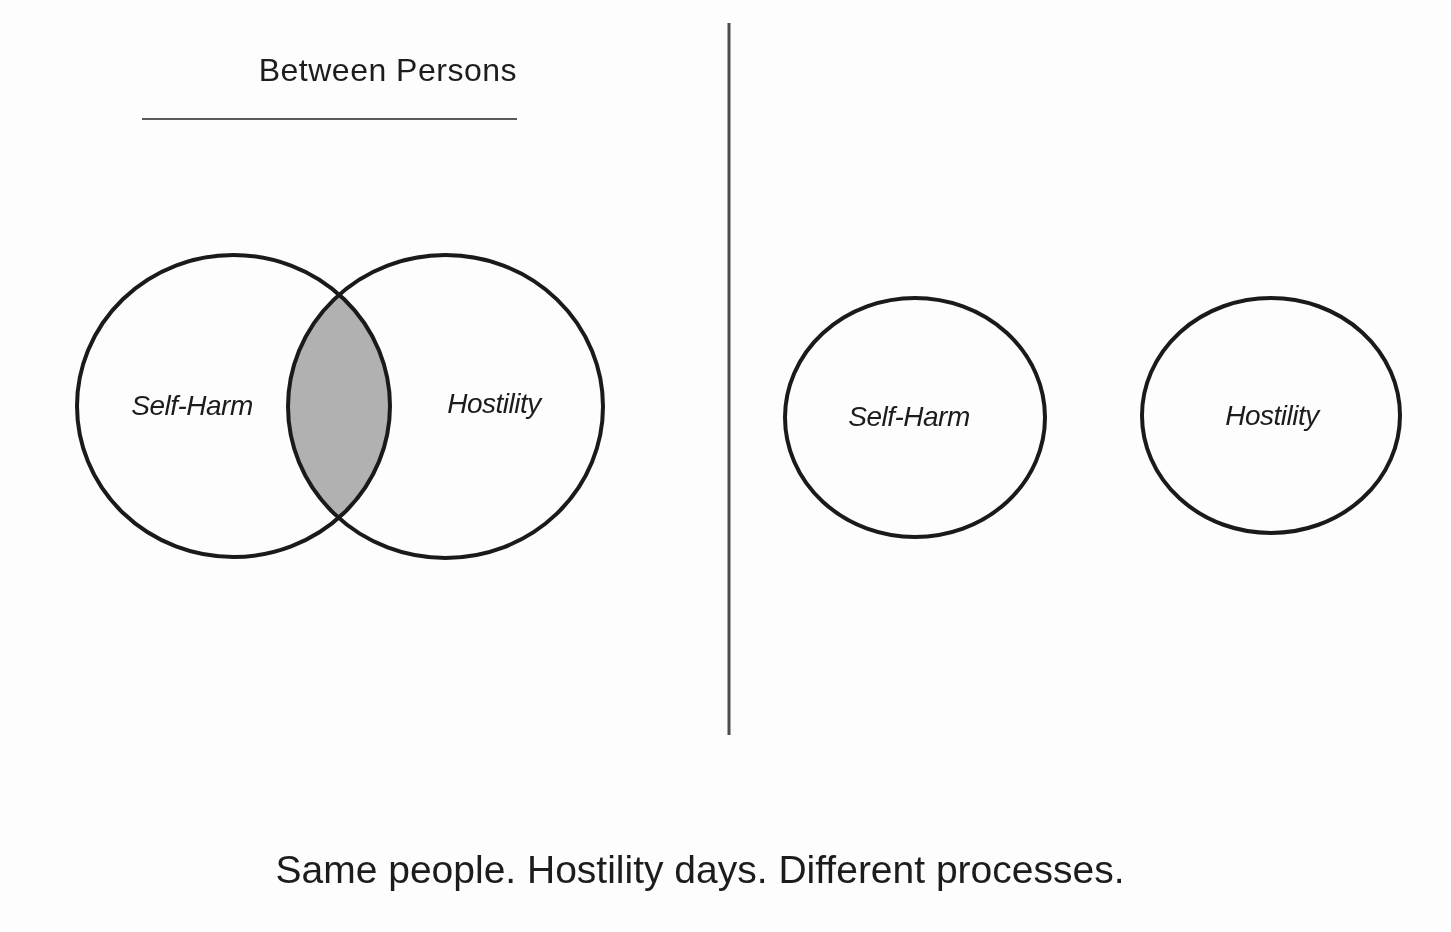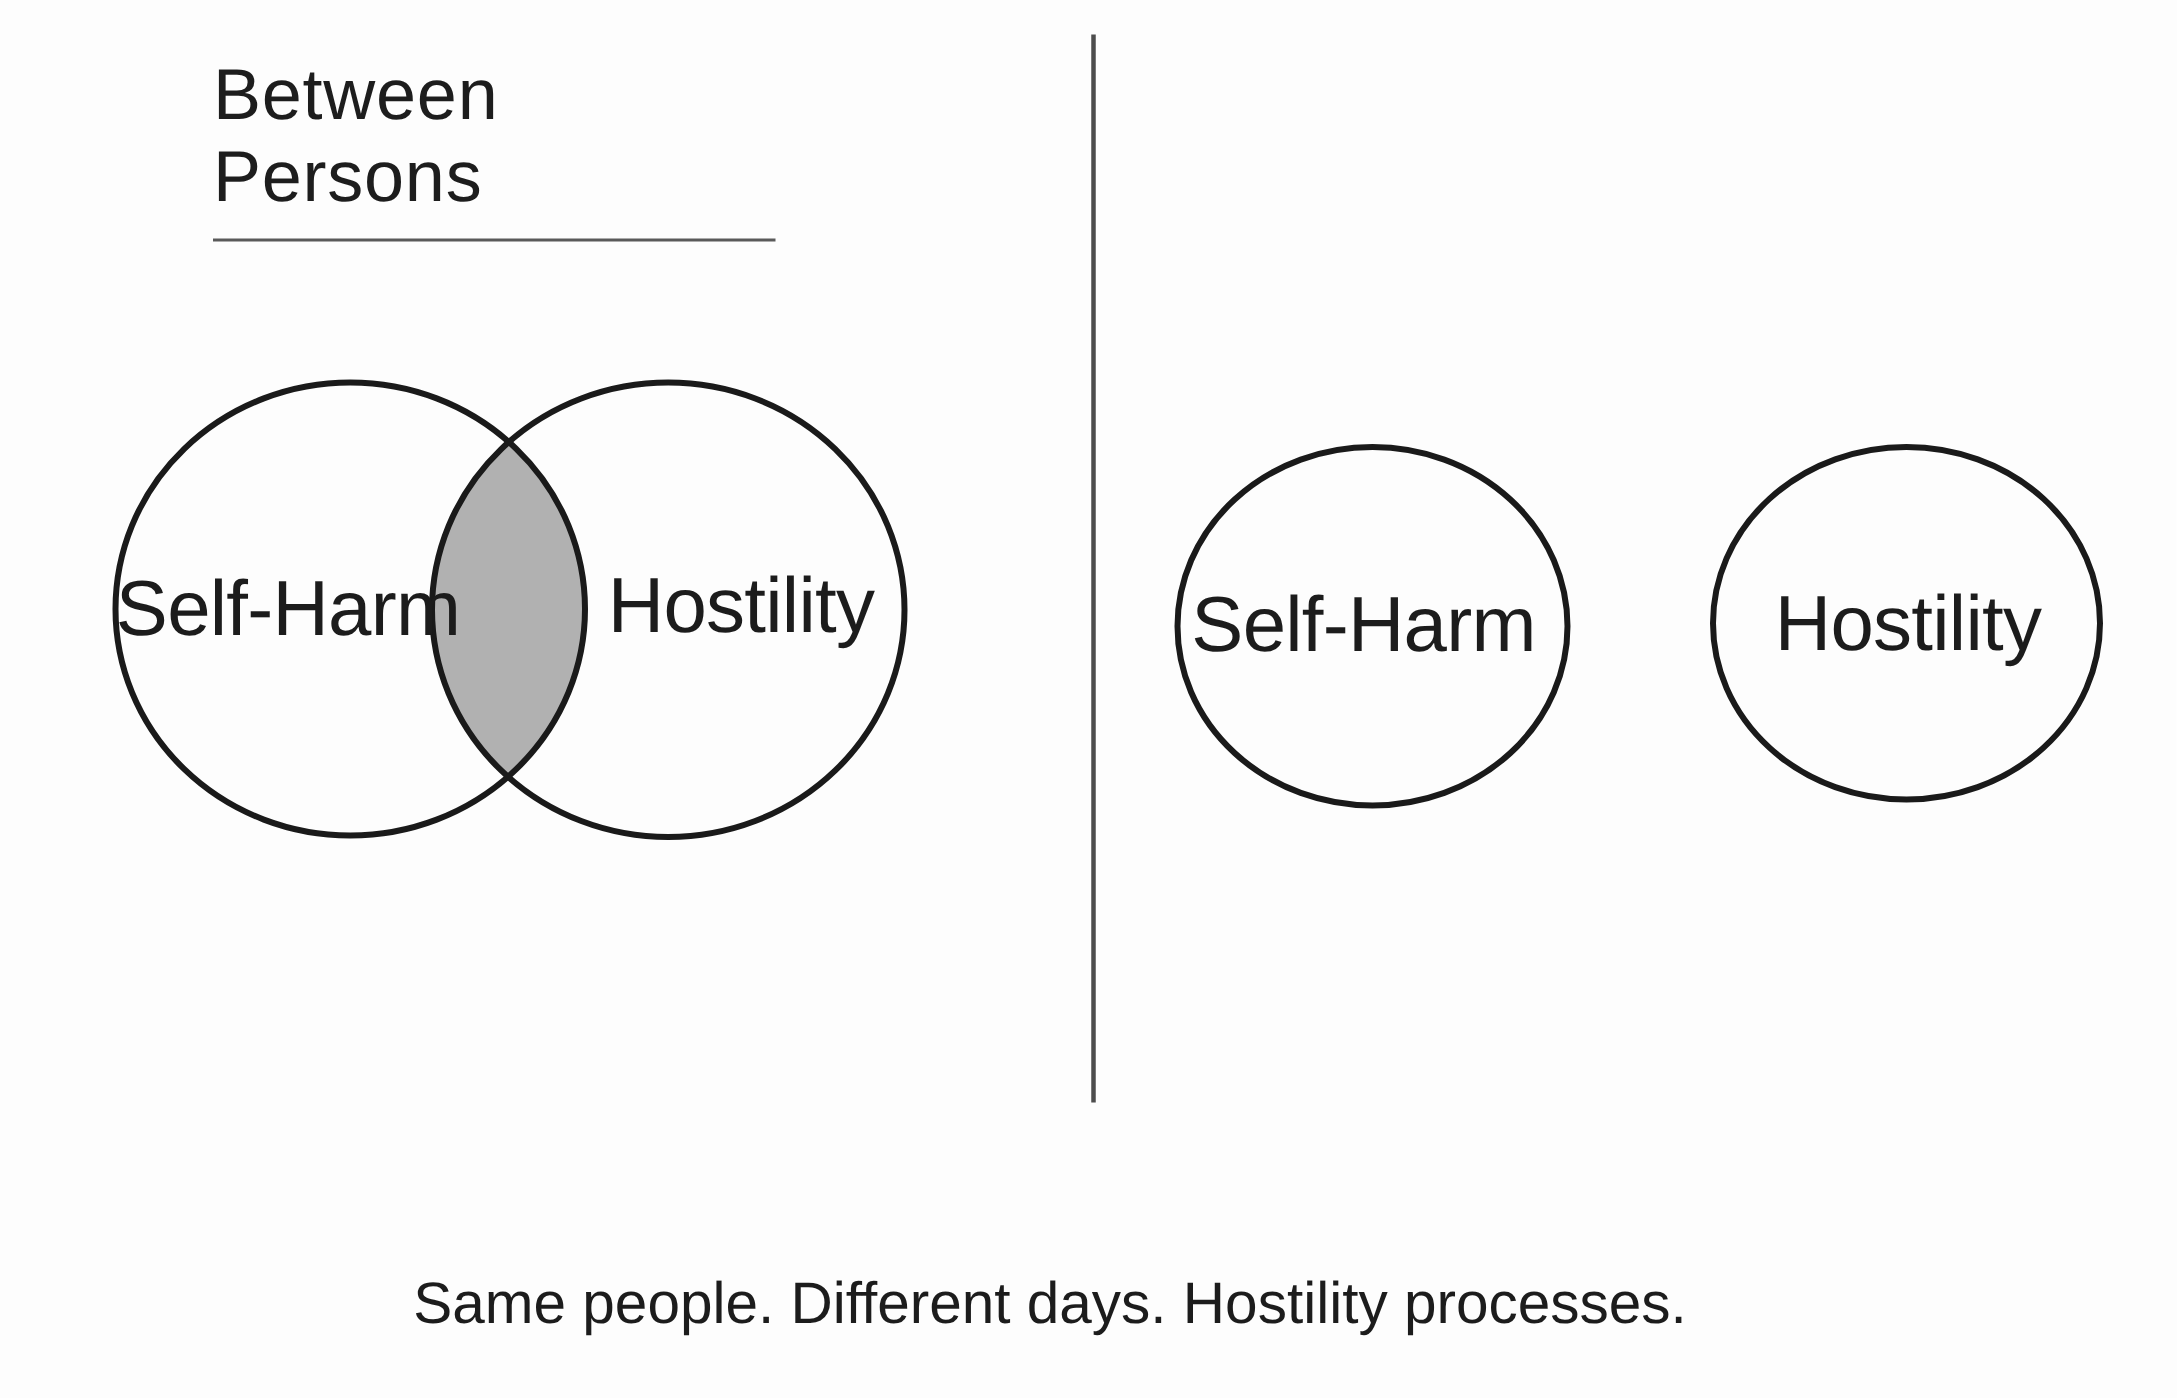--- a/index.html
+++ b/index.html
@@ -19,45 +19,46 @@
   }
   .shapes {
     position: absolute;
     left: 0;
     top: 0;
     width: 1451px;
     height: 932px;
   }
   .panel-title {
     position: absolute;
-    text-align: left;
-    font-size: 48px;
-    line-height: 55px;
+    text-align: right;
+    font-size: 32px;
+    line-height: 69px;
     color: #1d1d1d;
     padding-bottom: 13px;
     border-bottom: 2px solid #5a5a5a;
     letter-spacing: 0.5px;
   }
   .title-between {
     left: 142px;
     top: 36px;
     width: 375px;
   }
   .title-within {
     left: 898px;
     top: 36px;
     width: 332px;
   }
   .circle-label {
     position: absolute;
     transform: translate(-50%, -50%);
-    font-size: 52px;
+    font-size: 28px;
     color: #1c1c1c;
     white-space: nowrap;
     letter-spacing: -0.5px;
+    font-style: italic;
   }
   .label-venn-selfharm  { left: 192px;  top: 406px; }
   .label-venn-hostility { left: 494px;  top: 404px; }
   .label-wp-selfharm    { left: 909px;  top: 417px; }
   .label-wp-hostility   { left: 1272px; top: 416px; }
   .caption {
     position: absolute;
     left: 700px;
     top: 870px;
     transform: translate(-50%, -50%);
@@ -95,15 +96,15 @@
 
 
   <div class="circle-label label-venn-selfharm">Self-Harm</div>
 
   <div class="circle-label label-venn-hostility">Hostility</div>
 
   <div class="circle-label label-wp-selfharm">Self-Harm</div>
 
   <div class="circle-label label-wp-hostility">Hostility</div>
 
-  <div class="caption">Same people. Different days. Hostility processes.</div>
+  <div class="caption">Same people. Hostility days. Different processes.</div>
 
 </div>
 
 </body></html>

